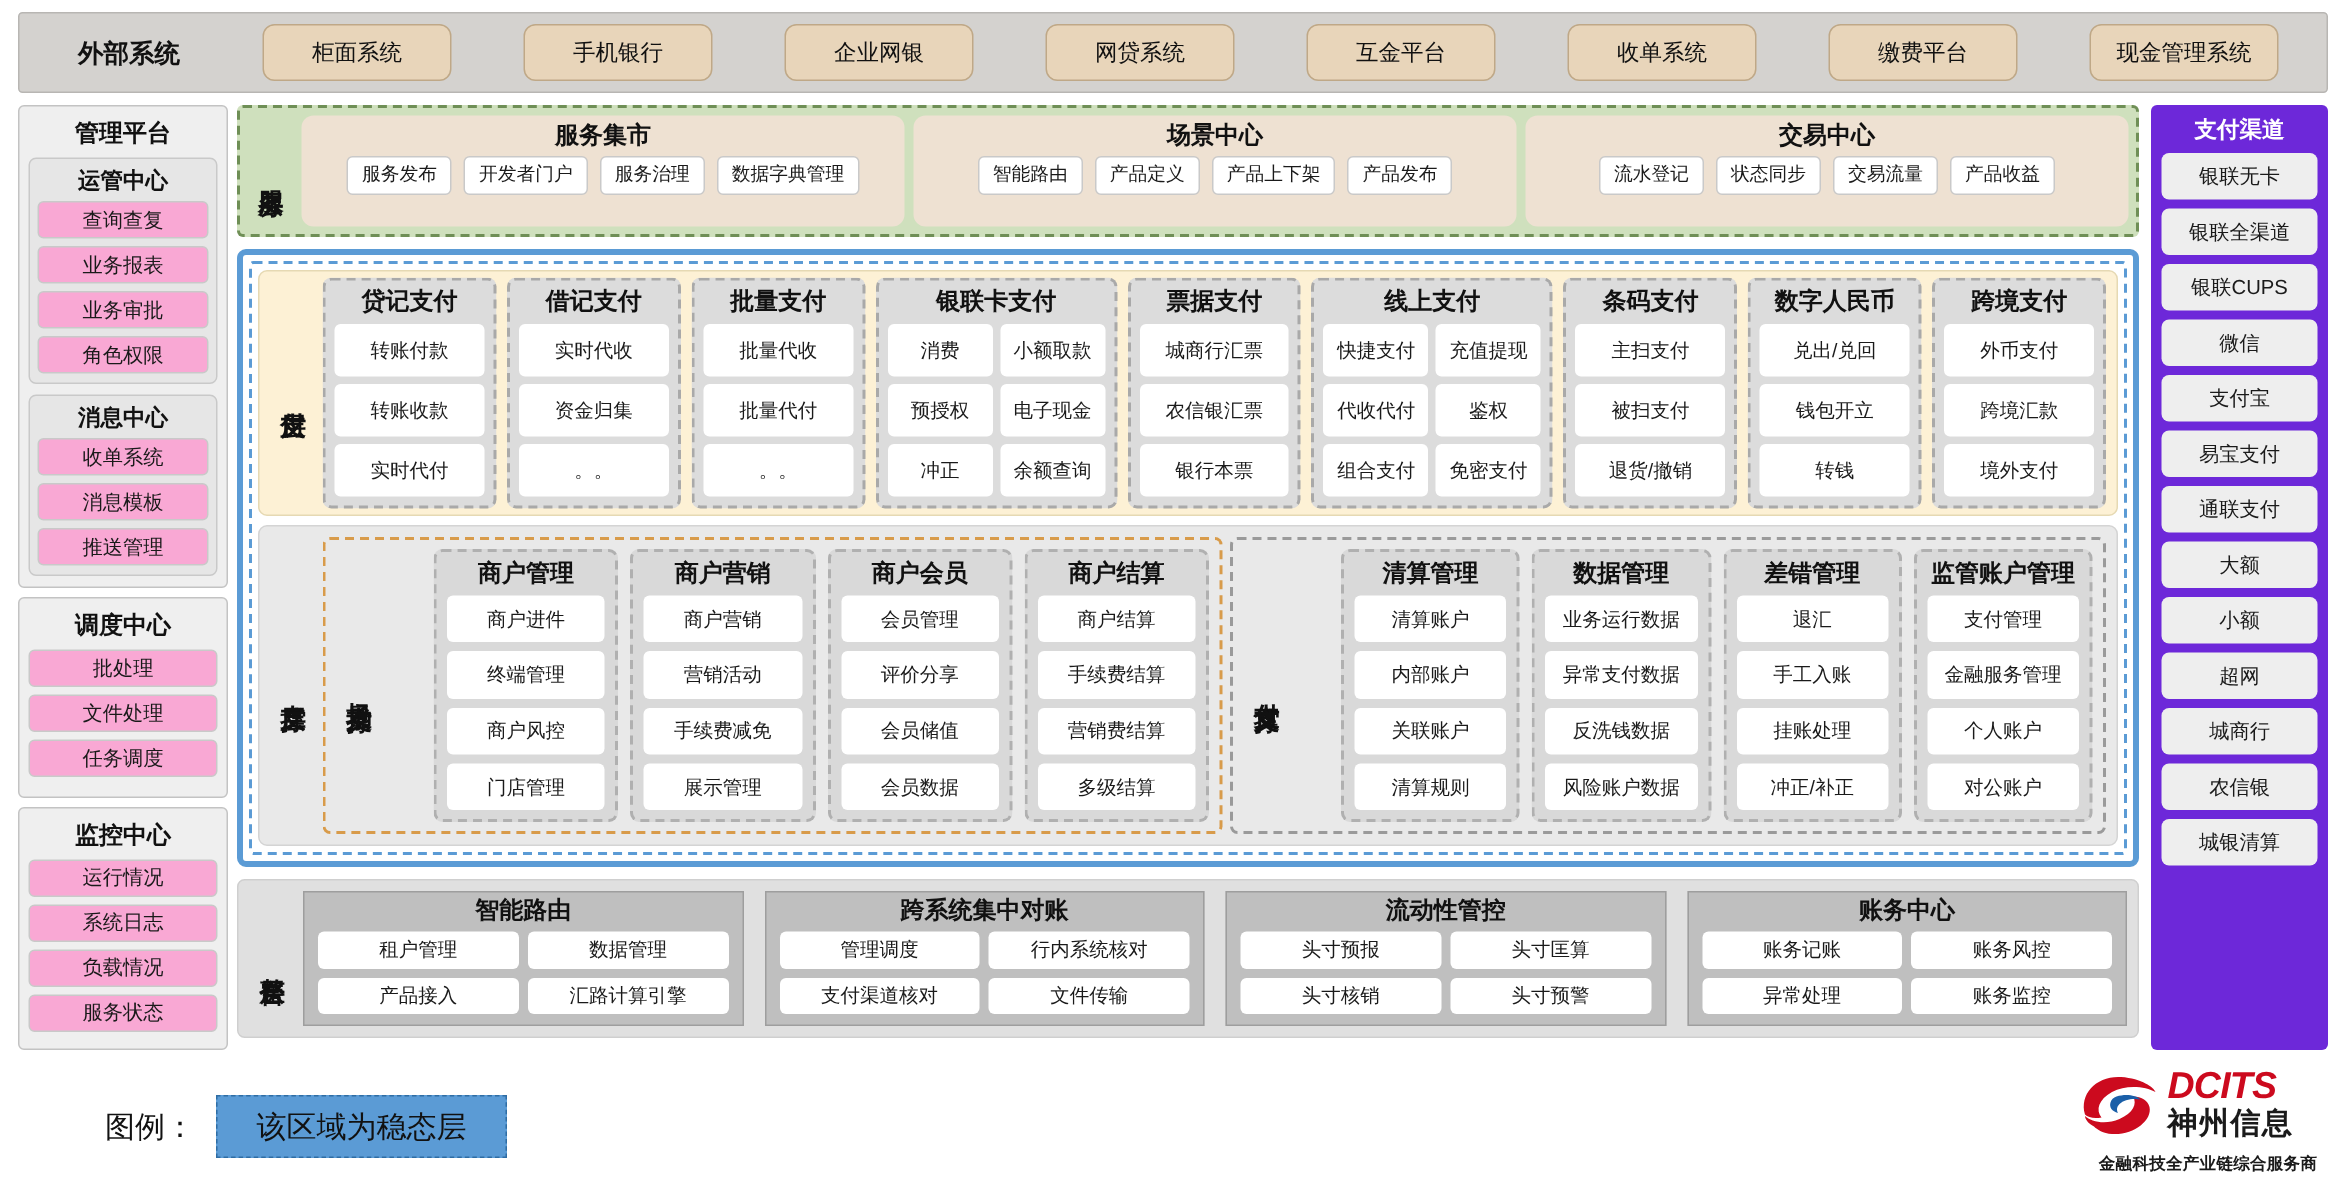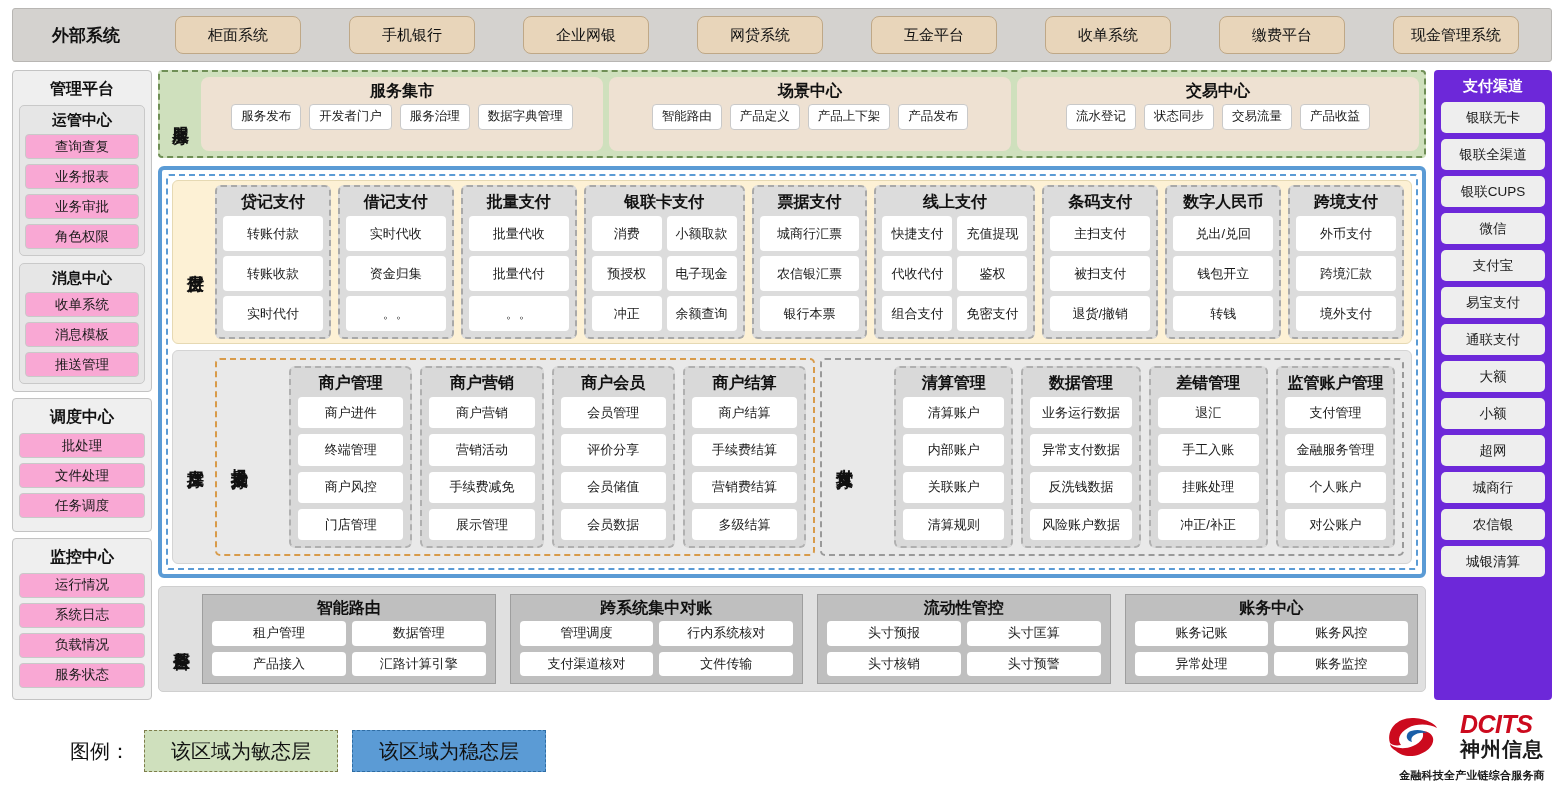--- a/index.html
+++ b/index.html
@@ -194,21 +194,21 @@
     height: 42px; display: flex; align-items: center; justify-content: center;
     font-size: 20px; color: #111; padding: 0 26px;
   }
   .legend-box.agile { background: #cfe0bd; border: 1px dashed #7d7d4a; }
   .legend-box.stable { background: #5b9bd5; border: 1px dashed #2e6da4; }
 
   
   #logo { position: absolute; left: 1384px; top: 708px; width: 176px; height: 86px; }
   #logo-top { display: flex; align-items: center; height: 56px; }
   #logo-mark { width: 56px; height: 50px; flex: none; }
-  #logo-words { display: flex; flex-direction: column; justify-content: center; margin-left: 20px; }
+  #logo-words { display: flex; flex-direction: column; justify-content: center; margin-left: 5px; }
   #logo-en { font-size: 25px; font-weight: bold; color: #cc0a1e; letter-spacing: -0.5px; line-height: 1; font-style: italic; }
   #logo-cn { font-size: 20px; font-weight: bold; color: #1a1a1a; letter-spacing: 1px; line-height: 1.1; margin-top: 1px; }
   #logo-tag { font-size: 11px; font-weight: bold; color: #1a1a1a; text-align: center; margin-top: 4px; letter-spacing: 0.2px; }
 </style>
 </head>
 <body>
 
 <div id="root">
 
   <div id="ext-bar">
@@ -525,21 +525,20 @@
       <div class="rchip">大额</div>
       <div class="rchip">小额</div>
       <div class="rchip">超网</div>
       <div class="rchip">城商行</div>
       <div class="rchip">农信银</div>
       <div class="rchip">城银清算</div>
     </div>
 
   <div id="legend">
     <div id="legend-label">图例：</div>
-    <div class="legend-box agile">该区域为敏态层</div>
     <div class="legend-box stable">该区域为稳态层</div>
   </div>
 
   <div id="logo">
     <div id="logo-top">
       <svg id="logo-mark" viewBox="0 0 56 50">
         <path d="M6 32 C2 18, 14 6, 30 7 C44 8, 52 14, 53 17 C46 13, 33 12, 24 17 C15 22, 13 29, 17 34 C12 35, 8 34, 6 32 Z" fill="#cc0a1e"></path>
         <path d="M12 40 C8 38, 6 35, 6 33 C10 37, 20 39, 29 35 C38 31, 41 25, 38 20 C44 20, 48 23, 49 27 C51 36, 38 46, 24 45 C18 44.6, 14 42, 12 40 Z" fill="#cc0a1e"></path>
         <path d="M27 20 C33 18, 40 19, 43 22 C38 21, 32 22, 29 25 C27 27, 27 29, 28 31 C24 30, 22 27, 23 24 C23.5 22, 25 20.6, 27 20 Z" fill="#1a5fa8"></path>
       </svg>

